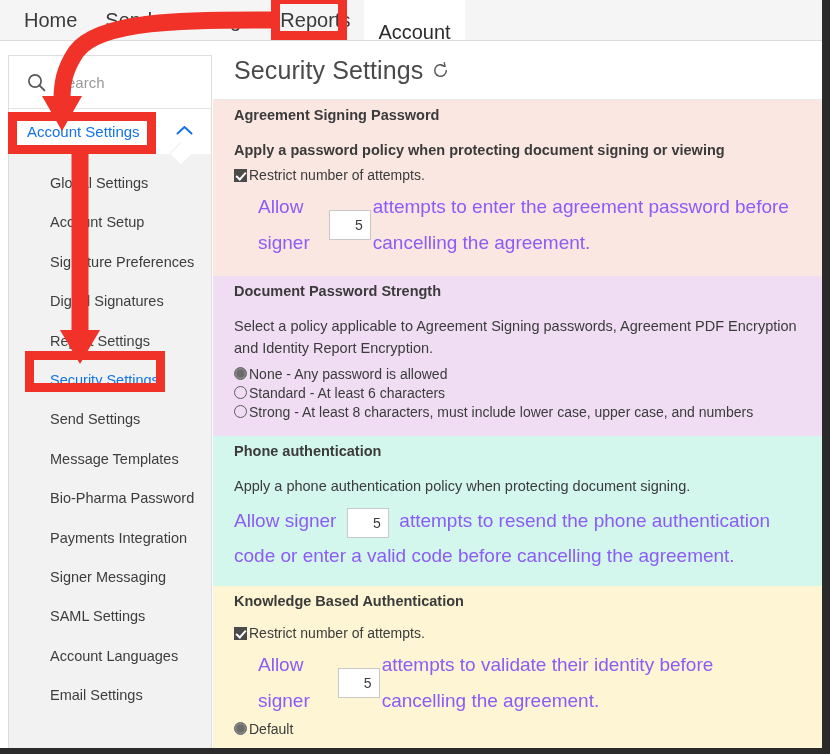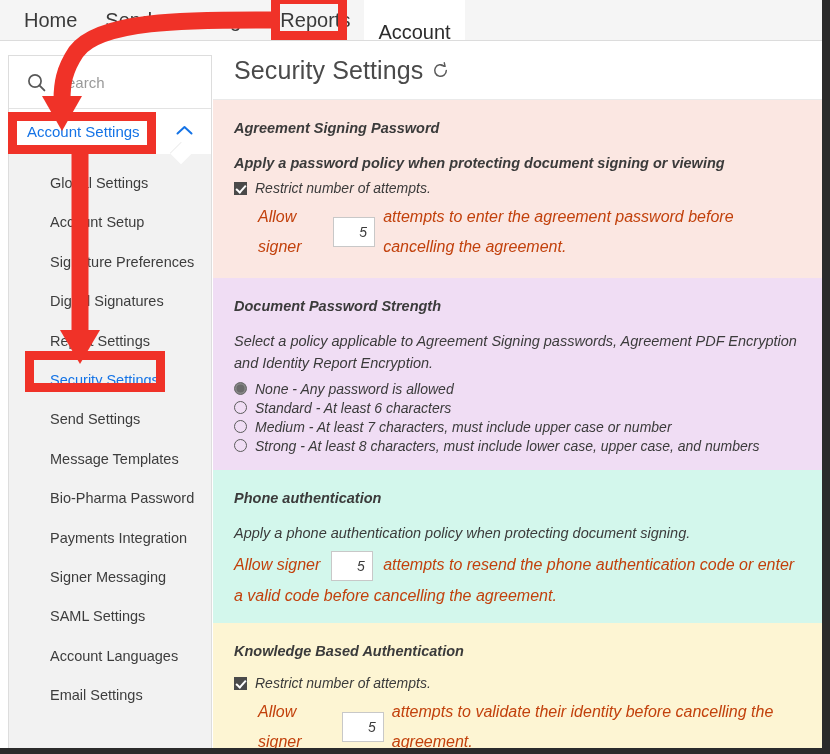--- a/index.html
+++ b/index.html
@@ -135,39 +135,39 @@
   .page-title {
     font-size: 25px;
     font-weight: 400;
     color: #4a4a4a;
     letter-spacing: 0.1px;
   }
   .refresh-icon { display: block; margin-top: 4px; }
 
   .sections { border-top: 1px solid #eaeaea; }
 
-  .section { padding: 20px 20px 13px 21px; font-style: italic; }
+  .section { padding: 7px 20px 13px 21px; }
   .section-title {
     font-size: 14.5px;
     font-weight: bold;
     color: #3b3b3b;
     margin-bottom: 16px;
   }
   .section-desc {
     font-size: 14.5px;
     color: #3b3b3b;
     line-height: 1.55;
     margin-bottom: 6px;
   }
   .section-desc.bold { font-weight: bold; }
 
   .opt-row {
     display: flex;
     align-items: center;
-    gap: 8px;
+    gap: 2px;
     font-size: 14px;
     color: #3b3b3b;
     margin: 3px 0;
   }
   .opt-row.indent { padding-left: 24px; margin-top: 6px; }
 
   
   .cbox {
     width: 13px; height: 13px;
     background: #4a4a4a;
@@ -211,22 +211,22 @@
     padding-right: 7px;
     font-size: 14px;
     color: #3b3b3b;
     line-height: 28px;
     flex: 0 0 auto;
     display: inline-block;
     vertical-align: middle;
     cursor: text;
   }
   .inline-text {
-    font-size: 16px;
-    color: #c2410c;
+    font-size: 19px;
+    color: #8b5cf6;
     line-height: 1.85;
   }
   .inline-wrap { margin-top: 4px; }
 
   .help-icon {
     display: inline-block;
     vertical-align: -3px;
     margin-left: 7px;
     cursor: pointer;
   }
@@ -368,24 +368,20 @@
             <div class="opt-row">
               <span class="radio on"></span>
               <span>None - Any password is allowed</span>
             </div>
             <div class="opt-row">
               <span class="radio"></span>
               <span>Standard - At least 6 characters</span>
             </div>
             <div class="opt-row">
               <span class="radio"></span>
-              <span>Medium - At least 7 characters, must include upper case or number</span>
-            </div>
-            <div class="opt-row">
-              <span class="radio"></span>
               <span>Strong - At least 8 characters, must include lower case, upper case, and numbers</span>
             </div>
           </div>
         </div>
 
         <div class="section sec-mint">
           <div class="section-title">Phone authentication</div>
           <div class="section-desc">Apply a phone authentication policy when protecting document signing.</div>
           <div class="inline-wrap" style="margin-top:6px;">
             <span class="inline-text">Allow signer</span>

